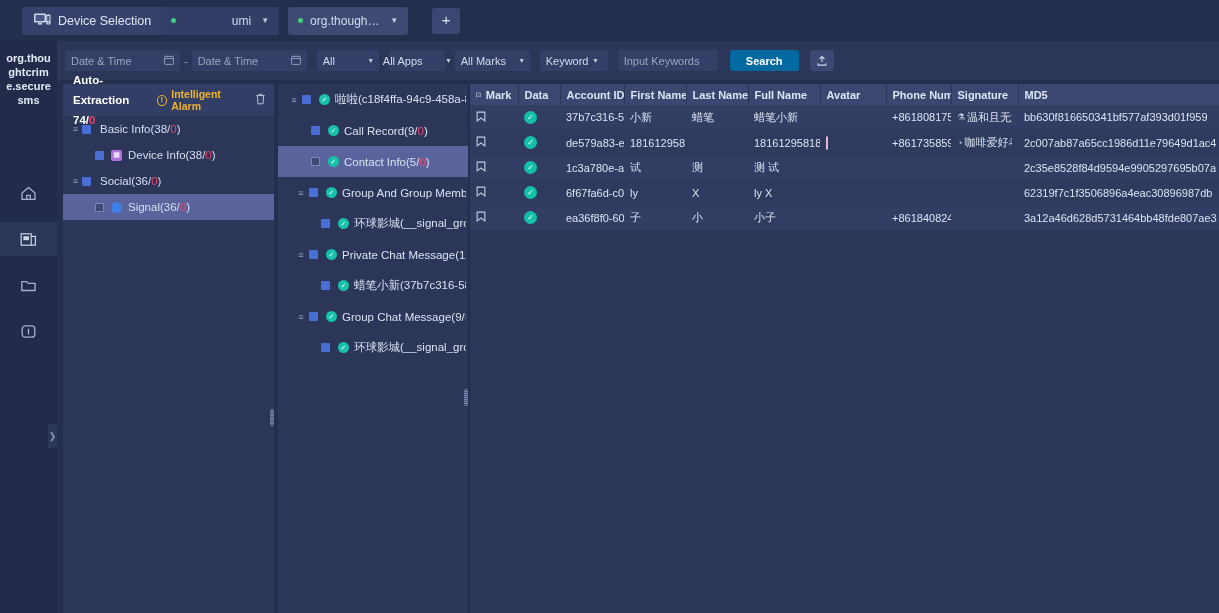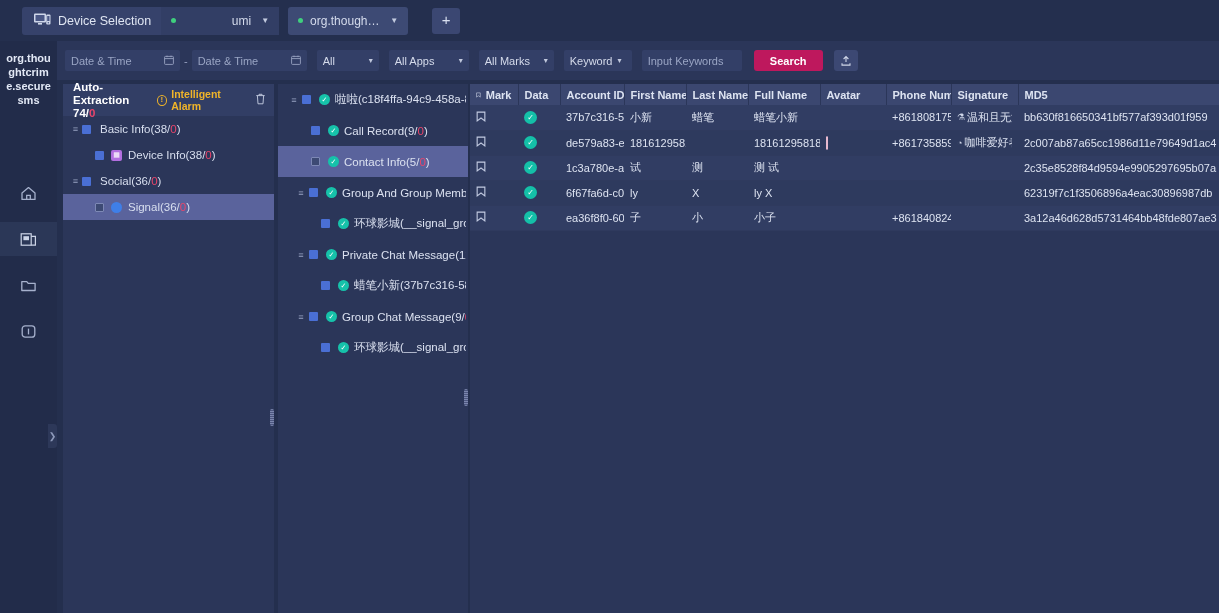--- a/index.html
+++ b/index.html
@@ -81,48 +81,48 @@
   }
   .fld {
     height:21px; background:#333f67; border-radius:2px;
     display:flex; align-items:center; padding:0 6px;
     color:#9aa5c4; font-size:11px; white-space:nowrap;
   }
   .fld.date { width:115px; justify-content:space-between; }
   .fld .cal { color:#98a3c2; font-size:10px; }
   .dash { color:#98a3c2; padding:0 4px; font-size:11px; }
   .fld.sel-all { width:62px; justify-content:space-between; margin-left:10px; color:#d5dbeb;}
-  .fld.sel-apps { width:80px; justify-content:space-between; margin-left:10px; color:#d5dbeb;gap:19px;}
+  .fld.sel-apps { width:56px; justify-content:center; margin-left:10px; color:#d5dbeb;gap:19px;}
   .fld.sel-marks { width:75px; justify-content:space-between; margin-left:10px; color:#d5dbeb;}
   .fld.sel-kw { width:68px; justify-content:flex-start; margin-left:10px; color:#d5dbeb;}
   .fld.kw-input { width:100px; margin-left:10px; }
   .caret-sm { font-size:8px; color:#c2c9de; margin-left:5px;}
   .search-btn {
     margin-left:12px; width:69px; height:21px;
-    background:#be185d; border-radius:3px;
+    background:#0369a1; border-radius:3px;
     color:#fff; font-size:11px; font-weight:bold;
     display:flex; align-items:center; justify-content:center; cursor:pointer;
   }
   .export-btn {
     margin-left:11px; width:24px; height:21px;
     background:#3c4873; border-radius:3px;
     display:flex; align-items:center; justify-content:center;
     color:#cfd6e8; cursor:pointer;
   }
 
   
   .panel1 {
     position:absolute; left:63px; top:84px; width:211px; height:529px;
     background:#2b3659;
   }
   .ae-head {
     height:32px; background:#323e65;
     display:flex; align-items:center; padding:0 8px 0 10px;
   }
-  .ae-title { font-size:11.5px; font-weight:bold; color:#ffffff; line-height:13px; }
+  .ae-title { font-size:11.5px; font-weight:bold; color:#ffffff; line-height:20px; }
   .ae-title .n0 { color:#e8456b; }
   .ae-right { margin-left:auto; display:flex; align-items:center; gap:5px; }
   .alarm {
     display:flex; align-items:center; gap:4px;
     color:#f0b429; font-size:10.5px; font-weight:bold; cursor:pointer;
   }
   .alarm-badge {
     width:11px;height:11px;border-radius:50%;
     border:1.4px solid #f0b429; color:#f0b429;
     font-size:8px; line-height:8px; text-align:center; font-weight:bold;

